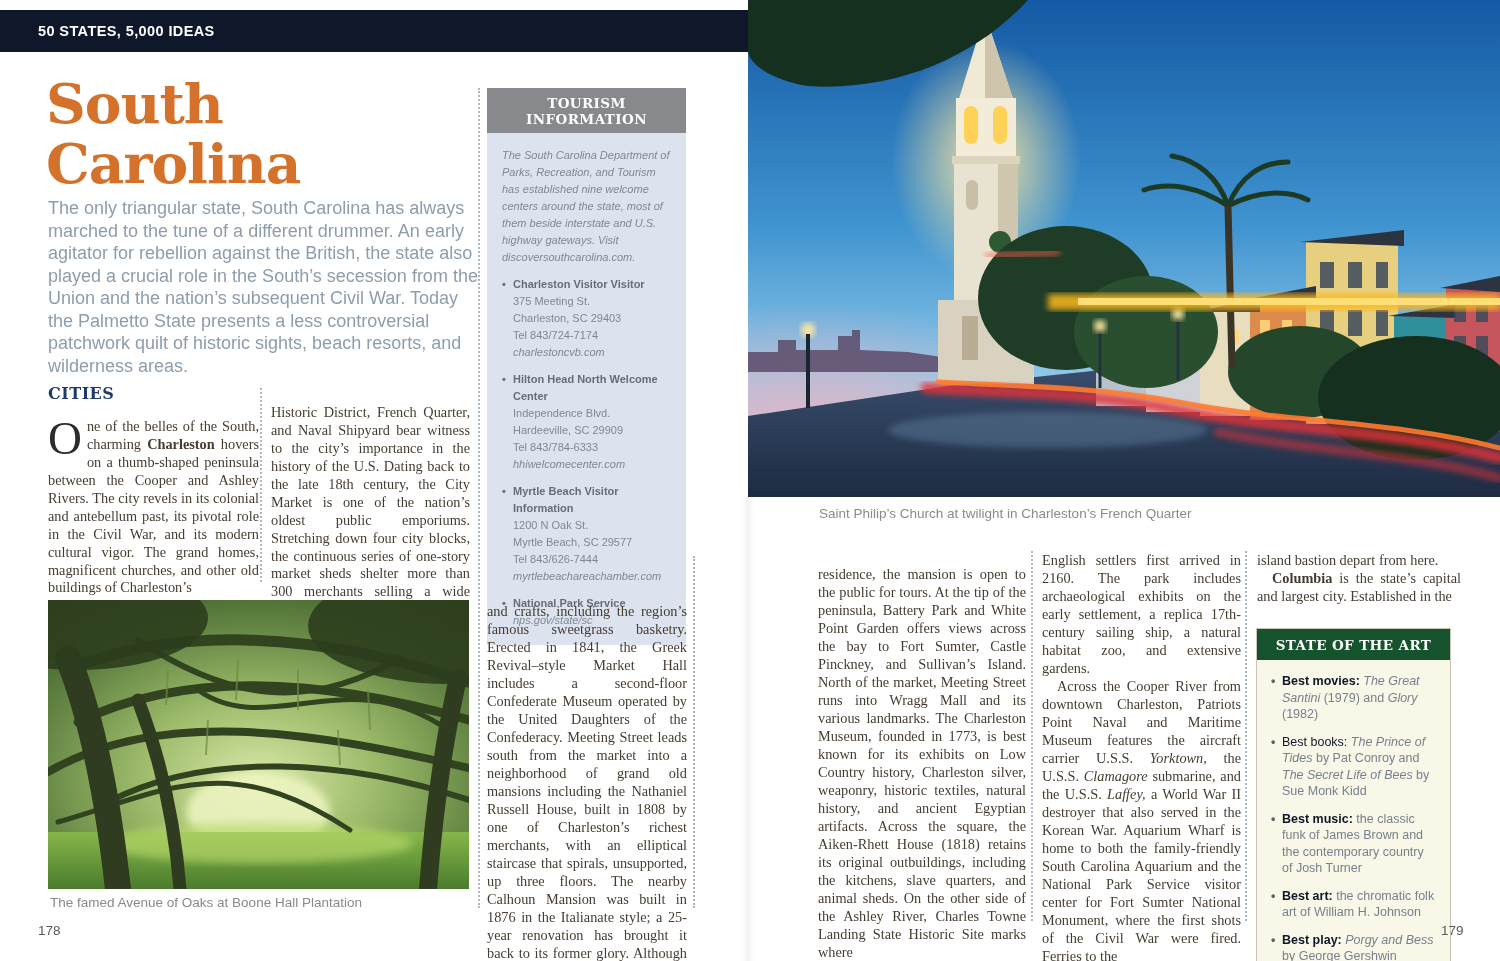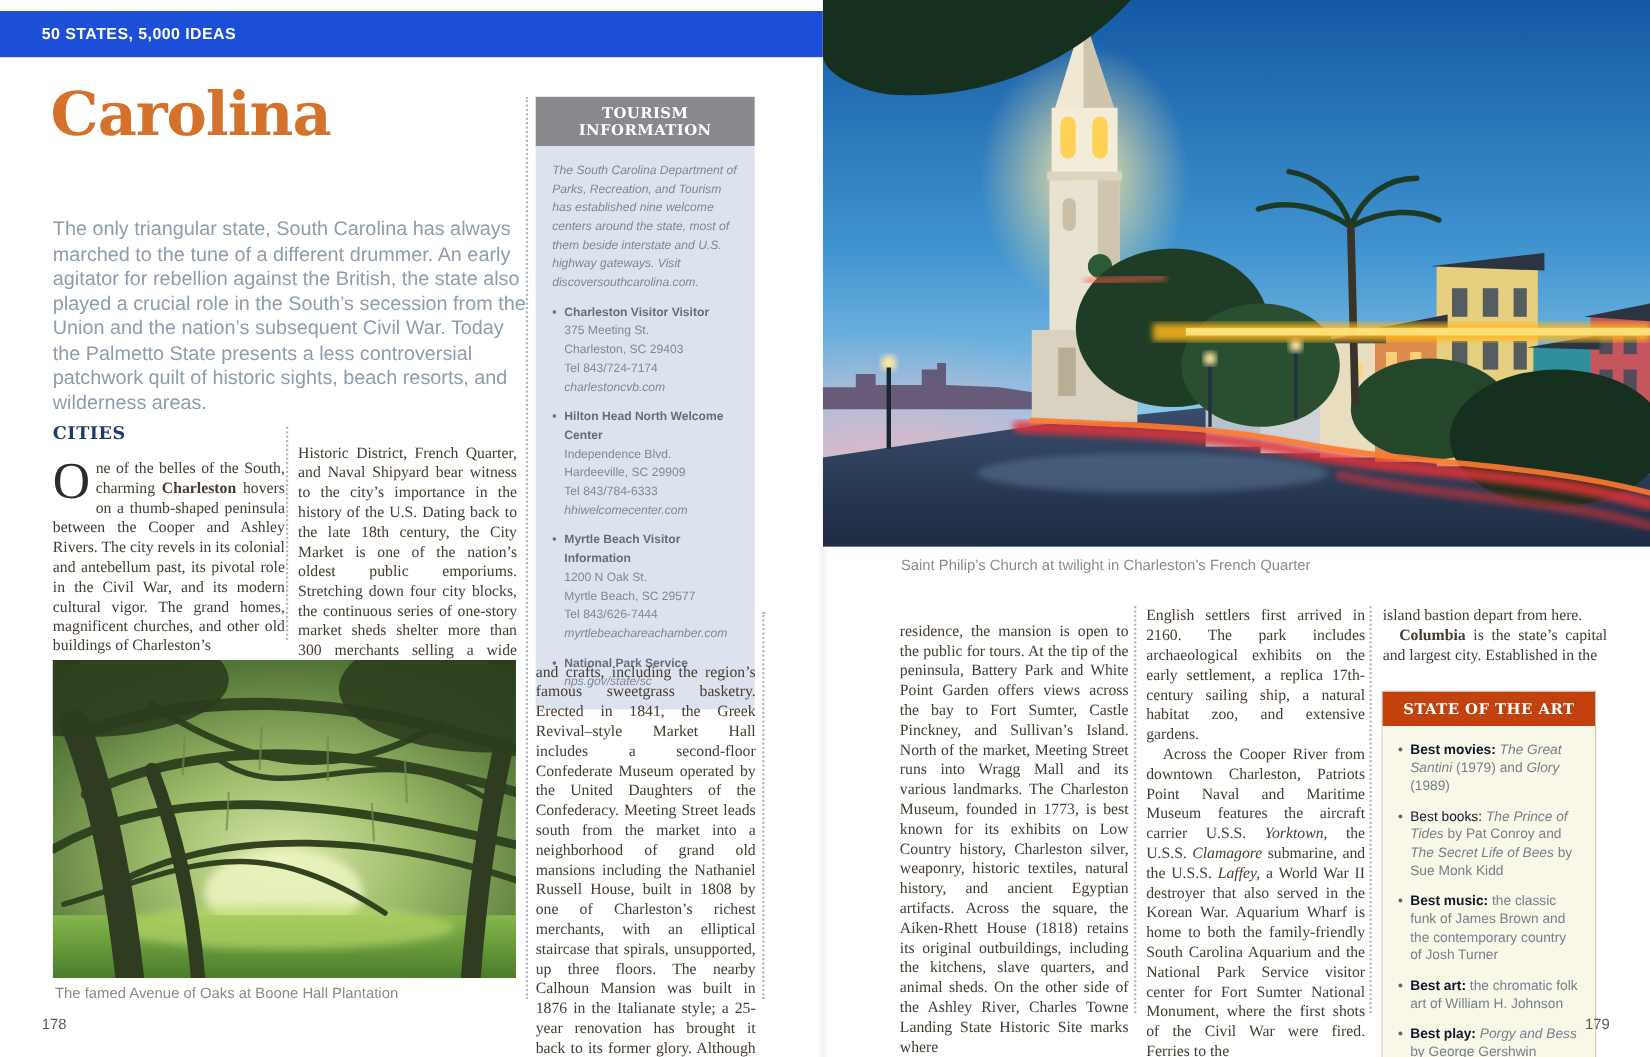--- a/index.html
+++ b/index.html
@@ -1,20 +1,20 @@
 <!DOCTYPE html>
 <html><head>
 <meta charset="utf-8">
 <style>
   html,body{margin:0;padding:0;background:#ffffff;}
   #canvas{position:relative;width:1500px;height:961px;background:#ffffff;overflow:hidden;
           font-family:"Liberation Sans",sans-serif;}
 
   
-  .topbar{position:absolute;left:0;top:10px;width:748px;height:42px;background:#1d4ed8;}
+  .topbar{position:absolute;left:0;top:10px;width:748px;height:42px;background:#0f172a;}
   .topbar-label{position:absolute;left:38px;top:13px;color:#ffffff;font-size:14.5px;
                 font-weight:bold;letter-spacing:.4px;}
 
   
   .state-title{position:absolute;left:46px;top:74px;color:#d4722c;
                font-family:"DejaVu Serif",serif;font-weight:bold;
                font-size:55px;line-height:60px;letter-spacing:-1px;}
   .intro{position:absolute;left:48px;top:197px;width:438px;color:#8d9dac;
          font-size:18px;line-height:22.5px;}
   .cities-heading{position:absolute;left:48px;top:384px;color:#1e3a68;
@@ -59,21 +59,21 @@
   .caption-oaks{left:50px;top:895px;}
 
   
   .col4{left:818px;top:551px;width:208px;line-height:18px;}
   .col5{left:1042px;top:551px;width:199px;line-height:18px;}
   .col6{left:1257px;top:551px;width:204px;line-height:18px;}
   .para-indent{text-indent:15px;}
 
   
   .artbox{position:absolute;left:1256px;top:628px;width:193px;border:1px solid #c9c6b4;}
-  .artbox-header{background:#c2410c;color:#ffffff;text-align:center;
+  .artbox-header{background:#14532d;color:#ffffff;text-align:center;
                  font-family:"DejaVu Serif",serif;font-weight:bold;font-size:13.5px;
                  letter-spacing:.4px;padding:8px 0 7px;}
   .artbox-body{background:#f9f7e7;padding:13px 14px 15px;color:#77818c;
                font-size:12.5px;line-height:16.5px;}
   .art-item{margin:0 0 11px;padding-left:11px;position:relative;}
   .art-item:last-child{margin-bottom:0;}
   .art-item::before{content:"\2022";position:absolute;left:0;color:#5a6470;font-weight:bold;}
   .art-item .seg-b{font-weight:bold;color:#0f172a;}
 
   .pagenum{position:absolute;top:923px;color:#595959;font-size:13.5px;}
@@ -86,20 +86,21 @@
 </head>
 <body>
 
 <div id="canvas">
 
   <div class="topbar">
     <span class="topbar-label">50 STATES, 5,000 IDEAS</span>
   </div>
 
   <div class="state-title">
+    <div>South</div>
     <div>Carolina</div>
   </div>
 
   <div class="intro">The only triangular state, South Carolina has always marched to the tune of a different drummer. An early agitator for rebellion against the British, the state also played a crucial role in the South’s secession from the Union and the nation’s subsequent Civil War. Today the Palmetto State presents a less controversial patchwork quilt of historic sights, beach resorts, and wilderness areas.</div>
 
   <div class="cities-heading">CITIES</div>
 
   <p class="serif-col col1"><span class="dropcap">O</span><span><span>ne of the belles of the South, charming </span><span class="seg-b" style="font-weight: bold;">Charleston</span><span> hovers on a thumb-shaped peninsula between the Cooper and Ashley Rivers. The city revels in its colonial and antebellum past, its pivotal role in the Civil War, and its modern cultural vigor. The grand homes, magnificent churches, and other old buildings of Charleston’s</span></span></p>
 
   <p class="serif-col col2">Historic District, French Quarter, and Naval Shipyard bear witness to the city’s importance in the history of the U.S. Dating back to the late 18th century, the City Market is one of the nation’s oldest public emporiums. Stretching down four city blocks, the continuous series of one-story market sheds shelter more than 300 merchants selling a wide variety of Low Country arts</p>
@@ -333,21 +334,21 @@
   </div>
 
   <div class="serif-col col6">
     <p style="margin:0;">island bastion depart from here.</p>
     <p class="para-indent" style="margin:0;"><span class="seg-b" style="font-weight: bold;">Columbia</span><span> is the state’s capital and largest city. Established in the</span></p>
   </div>
 
   <aside class="artbox">
     <div class="artbox-header">STATE OF THE ART</div>
     <div class="artbox-body">
-      <p class="art-item"><span class="seg-b" style="font-weight: bold;">Best movies: </span><span style="font-style: italic;">The Great Santini</span><span> (1979) and </span><span style="font-style: italic;">Glory</span><span> (1989)</span></p>
+      <p class="art-item"><span class="seg-b" style="font-weight: bold;">Best movies: </span><span style="font-style: italic;">The Great Santini</span><span> (1979) and </span><span style="font-style: italic;">Glory</span><span> (1982)</span></p>
       <p class="art-item"><span class="seg-b" style="font-weight: normal;">Best books: </span><span style="font-style: italic;">The Prince of Tides</span><span> by Pat Conroy and </span><span style="font-style: italic;">The Secret Life of Bees</span><span> by Sue Monk Kidd</span></p>
       <p class="art-item"><span class="seg-b" style="font-weight: bold;">Best music: </span><span>the classic funk of James Brown and the contemporary country of Josh Turner</span></p>
       <p class="art-item"><span class="seg-b" style="font-weight: bold;">Best art: </span><span>the chromatic folk art of William H. Johnson</span></p>
       <p class="art-item"><span class="seg-b" style="font-weight: bold;">Best play: </span><span style="font-style: italic;">Porgy and Bess</span><span> by George Gershwin</span></p>
     </div>
   </aside>
 
   <div class="pagenum pagenum-right">179</div>
 
 </div>

